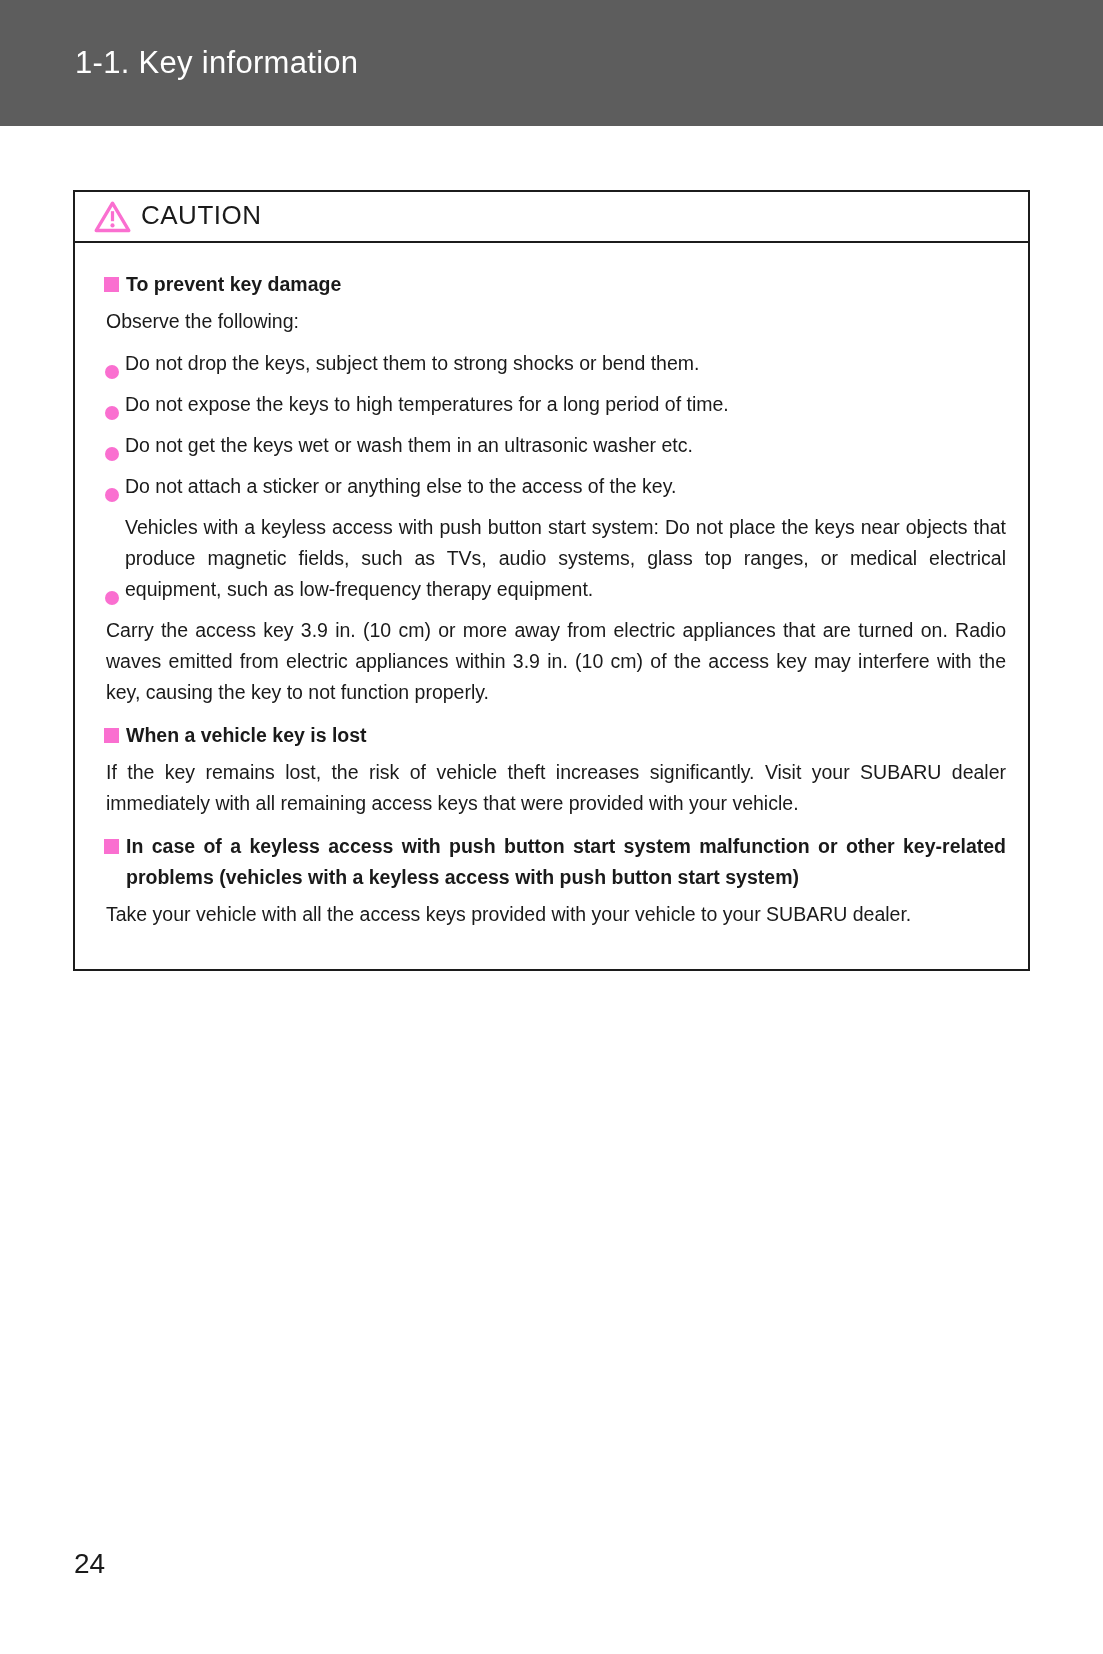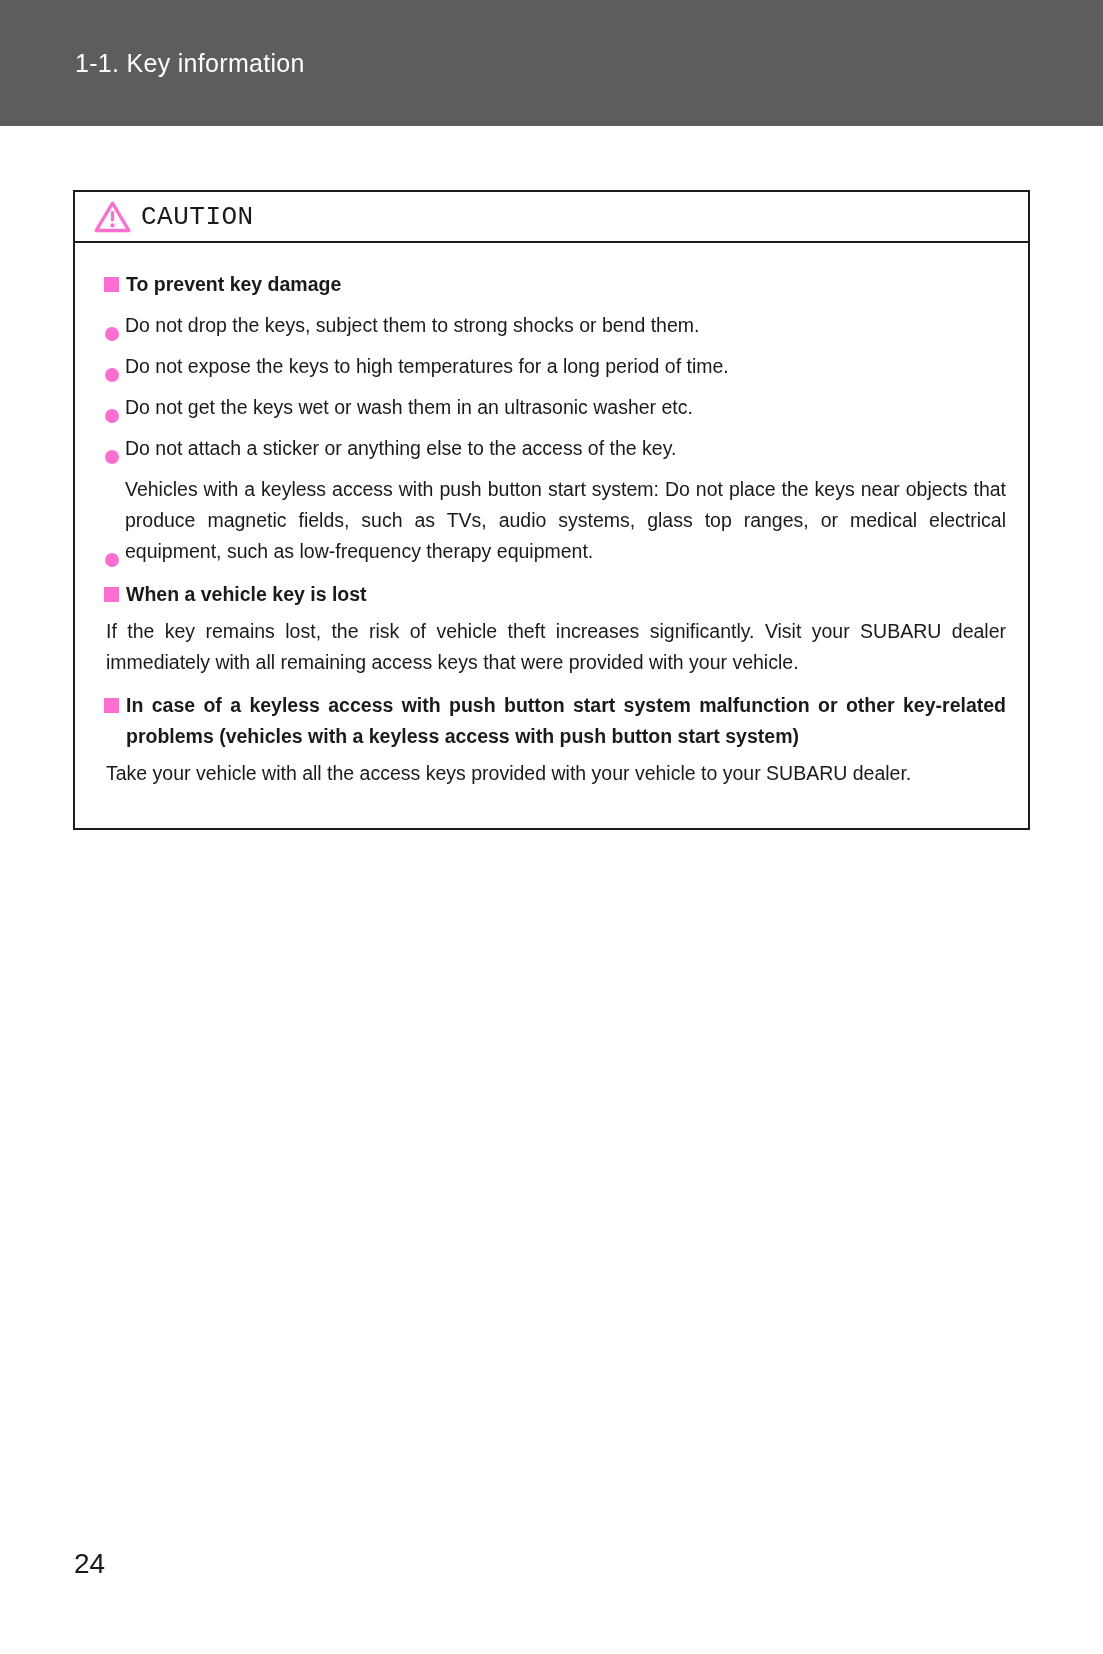--- a/index.html
+++ b/index.html
@@ -18,34 +18,33 @@
     overflow:hidden;
   }
   .band{
     width:100%;height:126px;
     background:var(--band);
     display:flex;align-items:center;
     padding-left:75px;
   }
   .band-title{
     color:#ffffff;
-    font-size:25px;
+    font-size:31px;
     letter-spacing:0.3px;
   }
   .caution-box{
     margin:64px 0 0 73px;
     width:957px;
     border:2px solid #1c1c1c;
     background:#ffffff;
   }
   .caution-header{
-    display:flex;align-items:center;
+    display:flex;align-items:flex-start;
     padding:8px 16px 7px 18px;
     border-bottom:2px solid #1c1c1c;
-    font-family:Liberation Mono, monospace;
   }
   .warn-icon{display:inline-flex;margin-right:9px;}
   .caution-title{
     font-size:26px;
     letter-spacing:0.5px;
   }
   .caution-body{
     padding:14px 22px 28px 9px;
     font-size:19.5px;
     line-height:31px;
@@ -112,20 +111,21 @@
         </svg>
       </span>
       <span class="caution-title">CAUTION</span>
     </div>
     <div class="caution-body" id="caution-body">
         <section>
           <div class="sec-heading">
             <span class="sq"></span>
             <span class="sec-heading-text">To prevent key damage</span>
           </div>
+          <p class="sec-para">Observe the following:</p>
           <div class="bullet-item">
             <span class="dot"></span>
             <span class="bullet-text">Do not drop the keys, subject them to strong shocks or bend them.</span>
           </div>
           <div class="bullet-item">
             <span class="dot"></span>
             <span class="bullet-text">Do not expose the keys to high temperatures for a long period of time.</span>
           </div>
           <div class="bullet-item">
             <span class="dot"></span>
@@ -134,20 +134,21 @@
           <div class="bullet-item">
             <span class="dot"></span>
             <span class="bullet-text">Do not attach a sticker or anything else to the access of the key.</span>
           </div>
           <div class="bullet-item">
             <span class="dot"></span>
             <span class="bullet-text">Vehicles with a keyless access with push button start system: Do not place the keys near objects that produce magnetic fields, such as TVs, audio systems, glass top ranges, or medical electrical equipment, such as low-frequency therapy equipment.</span>
           </div>
         </section>
         <section>
+          <p class="sec-para">Carry the access key 3.9 in. (10 cm) or more away from electric appliances that are turned on. Radio waves emitted from electric appliances within 3.9 in. (10 cm) of the access key may interfere with the key, causing the key to not function properly.</p>
         </section>
         <section>
           <div class="sec-heading">
             <span class="sq"></span>
             <span class="sec-heading-text">When a vehicle key is lost</span>
           </div>
           <p class="sec-para">If the key remains lost, the risk of vehicle theft increases significantly. Visit your SUBARU dealer immediately with all remaining access keys that were provided with your vehicle.</p>
         </section>
         <section>
           <div class="sec-heading">

